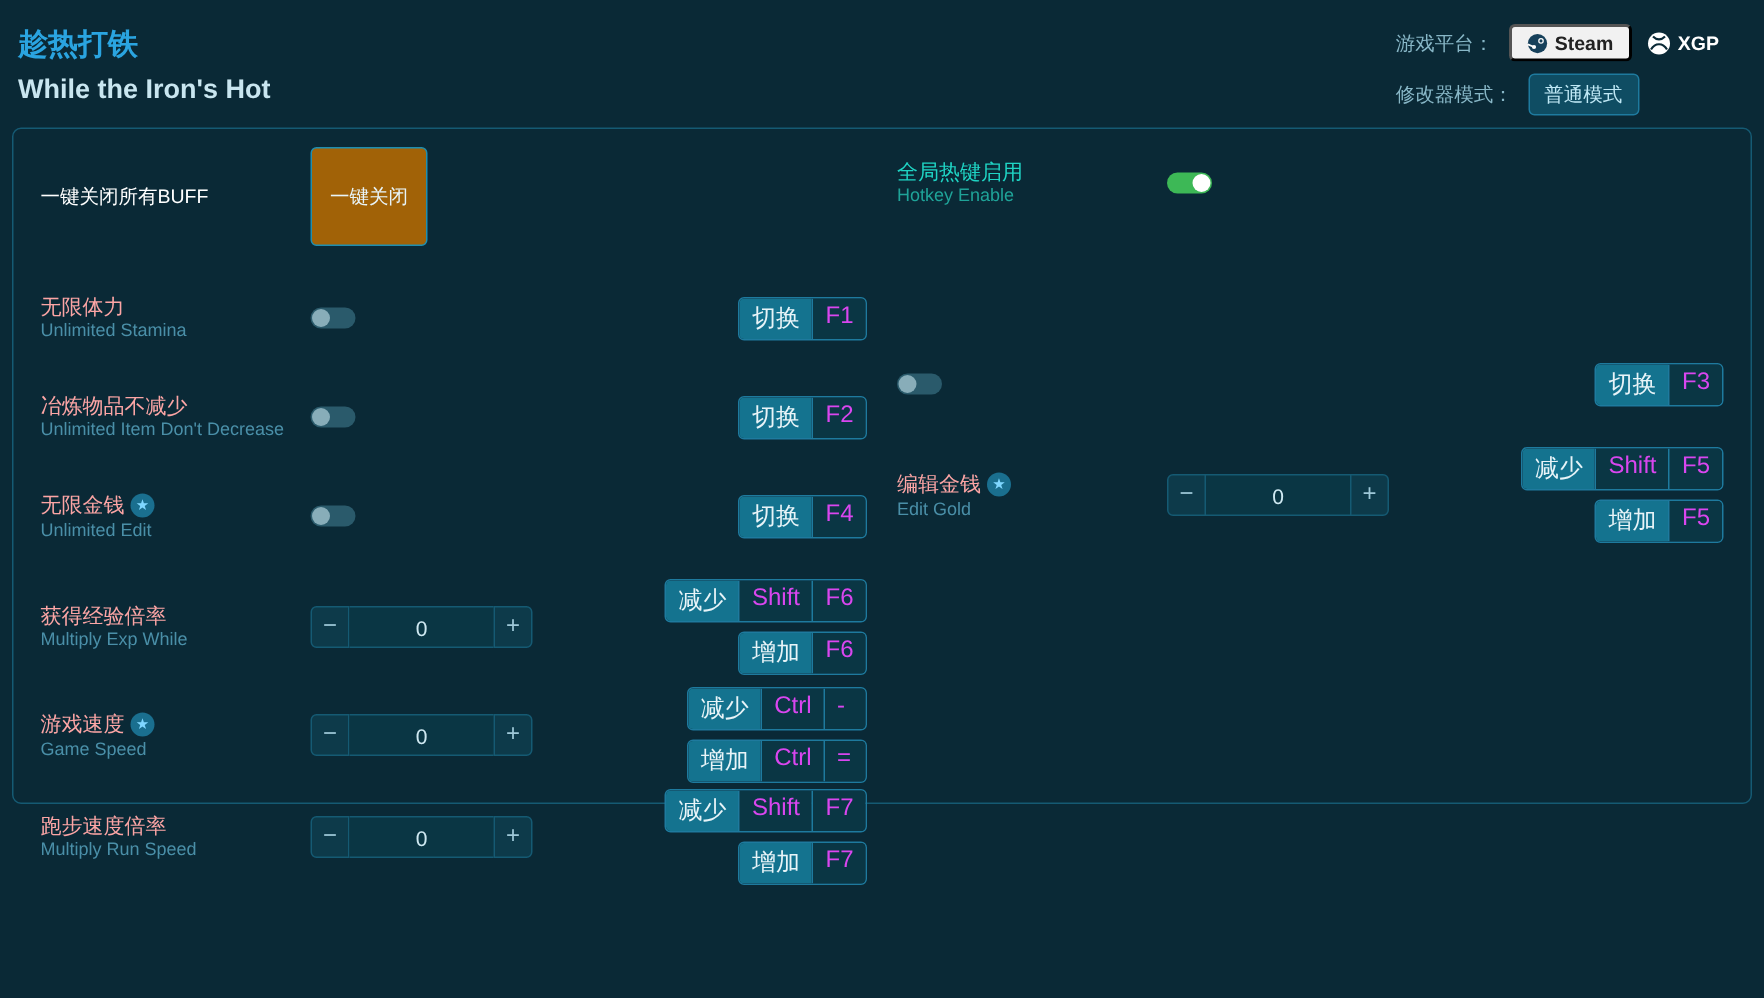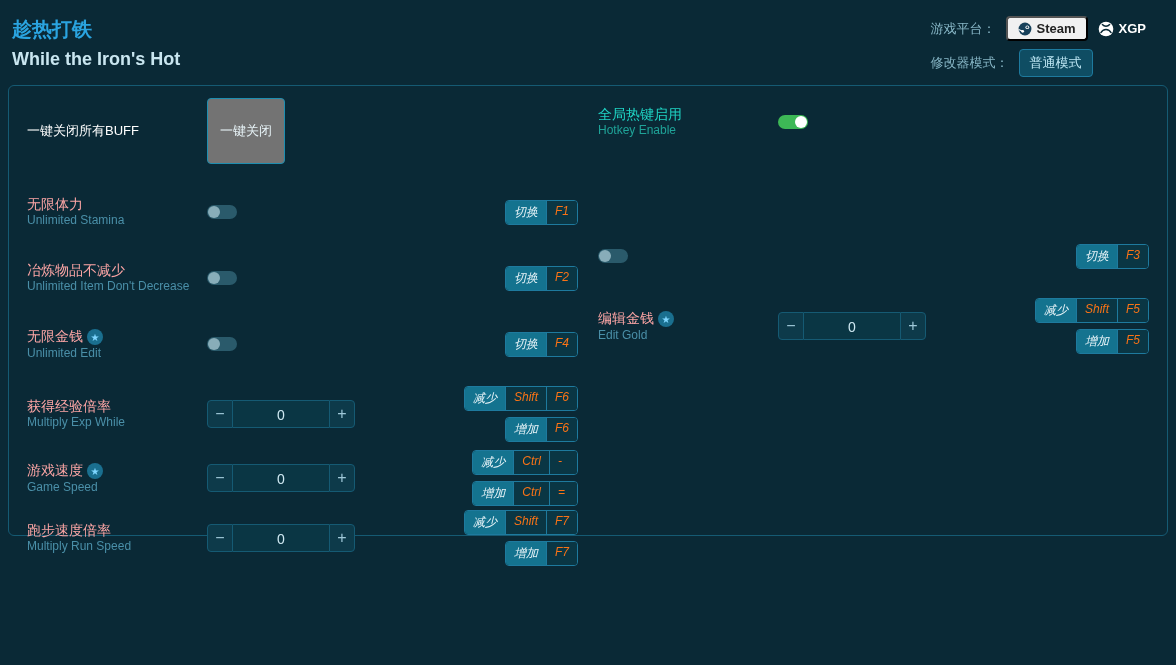--- a/index.html
+++ b/index.html
@@ -56,21 +56,21 @@
 .lbl-cn { color:#fca5a5; font-size:14px; }
 .lbl-cn.teal { color:#1fd4c4; }
 .lbl-en { color:#4a8fa8; font-size:12px; }
 .star {
   display:inline-flex; align-items:center; justify-content:center;
   width:16px; height:16px; border-radius:50%;
   background:#1a6f8f; color:#7fd7ff; font-size:10px;
   margin-left:4px; vertical-align:middle;
 }
 .action-btn {
-  background:#737373; color:#e8f4f8; border:1px solid #1e8eb0;
+  background:#a16207; color:#e8f4f8; border:1px solid #1e8eb0;
   padding:23px 12px; border-radius:4px; font-size:13px;
 }
 .toggle {
   width:30px; height:14px; background:#2a5a6b; border-radius:8px;
   position:relative; cursor:pointer;
 }
 .toggle::after {
   content:''; position:absolute; width:12px; height:12px;
   background:#88adb9; border-radius:50%; top:1px; left:1px;
 }
@@ -85,25 +85,25 @@
 .step-btn:first-child { border-radius:4px 0 0 4px; }
 .step-btn:last-child { border-radius:0 4px 4px 0; }
 .step-val {
   width:96px; height:28px; background:#0a3644; color:#cfe9f2;
   border-top:1px solid #155a73; border-bottom:1px solid #155a73;
   text-align:center; line-height:28px; font-size:14px;
 }
 .hotkeys { margin-left:auto; display:flex; flex-direction:column; gap:6px; align-items:flex-end; }
 .hk {
   display:inline-flex; border:1px solid #1e7a9e; border-radius:4px;
-  overflow:hidden; font-size:12px;font-style:italic;
+  overflow:hidden; font-size:16px;
 }
 .hk span { padding:3px 8px; }
 .hk-lbl { background:#14738f; color:#e8f4f8; }
-.hk-key { background:#0a3644; color:#f97316; border-left:1px solid #1e7a9e; min-width:28px; }
+.hk-key { background:#0a3644; color:#d946ef; border-left:1px solid #1e7a9e; min-width:28px; }
 .ctrl-col { width:170px; display:flex; align-items:center; }
 .steam-icon { width:14px; height:14px; }
 .xbox-icon { width:16px; height:16px; }
 </style>
 </head>
 <body>
 
 <div class="header">
   <div>
     <div class="title-cn">趁热打铁</div>

